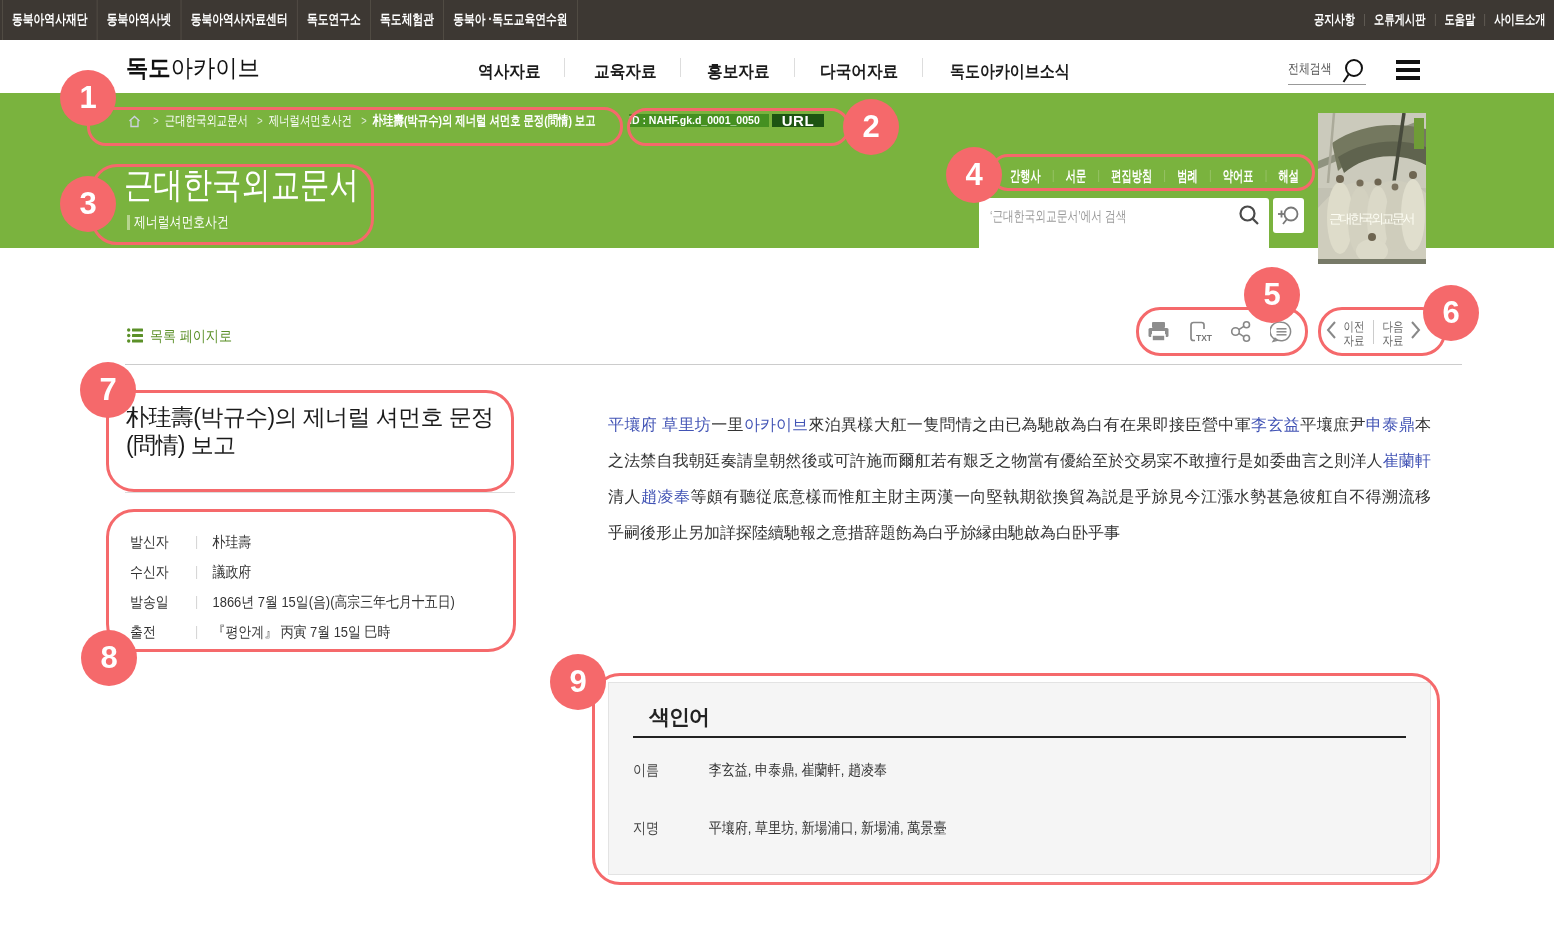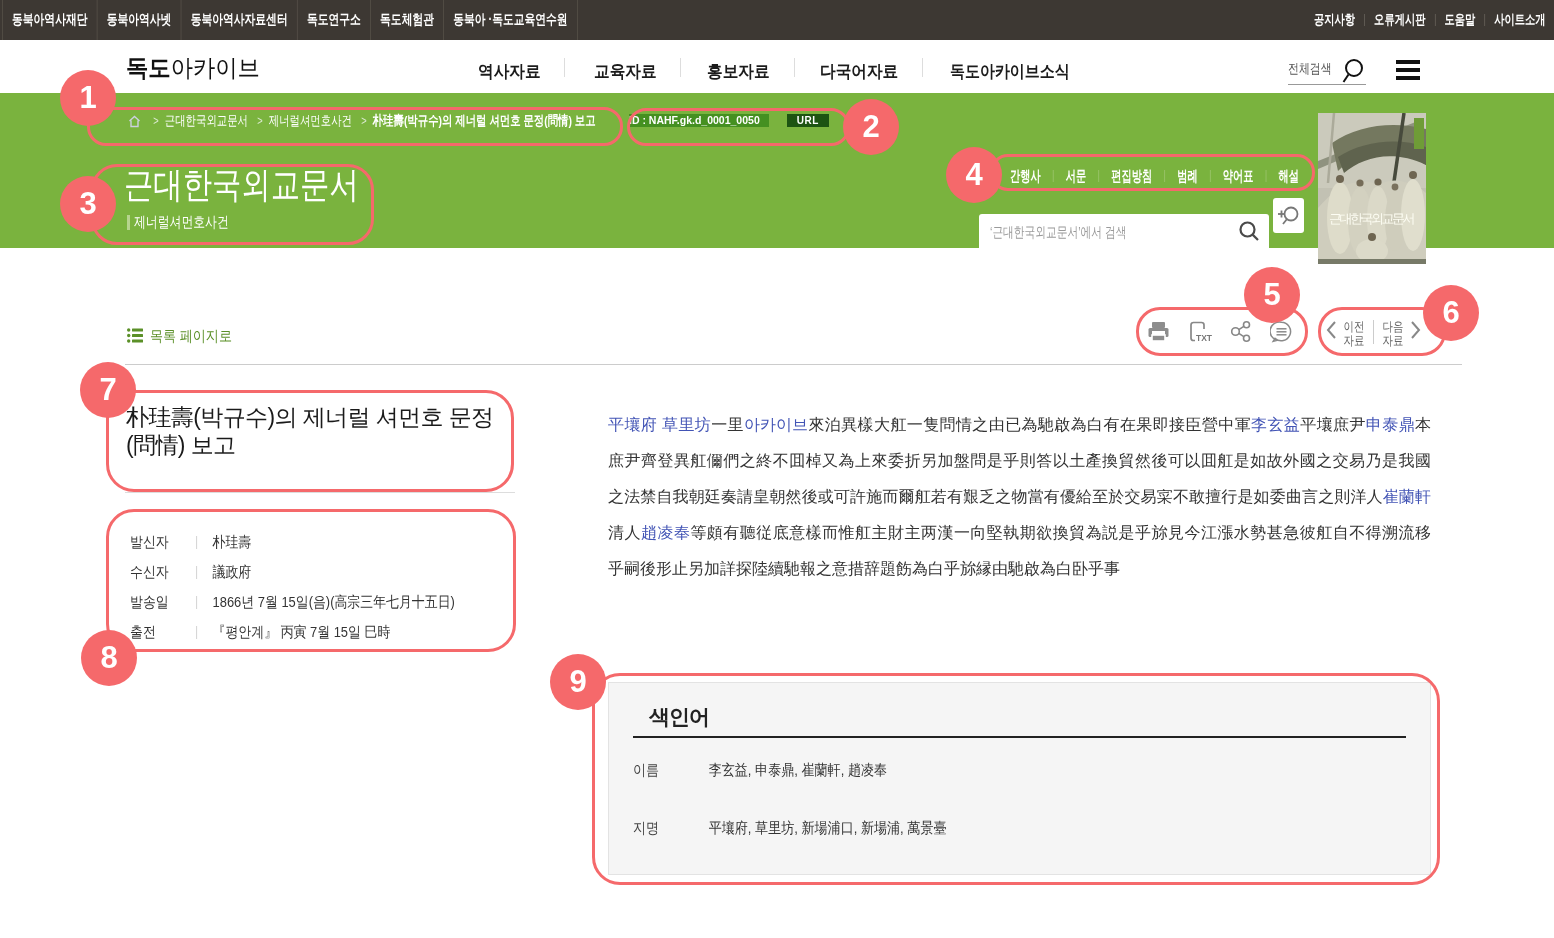--- a/index.html
+++ b/index.html
@@ -27,28 +27,28 @@
 #hamburger div { height:3.5px; background:#111; margin-bottom:4.5px; }
 
 
 #banner { position:absolute; left:0; top:93px; width:1554px; height:155px; background:#7ab33e; }
 #crumb { position:absolute; left:127px; top:113px; height:16px; display:flex; align-items:center; color:#fff; }
 #crumb .in { display:flex; align-items:center; font-size:13.5px; transform:scaleX(0.77); transform-origin:0 50%; white-space:nowrap; }
 #crumb .gt { color:#dcead1; margin:0 8px 0 12px; font-size:12px; }
 #crumb .last { font-weight:700; }
 #idbadge { position:absolute; left:629px; top:114px; height:13px; display:flex; }
 #idbadge .id { background:#459021; color:#fff; font-size:10.5px; font-weight:700; padding:0 9px 0 0; line-height:13px; letter-spacing:0; }
-#idbadge .url { background:#1d5412; color:#fff; font-size:10px; font-weight:700; padding:0 10px; line-height:13px; margin-left:18px; letter-spacing:0.5px; }
+#idbadge .url { background:#1d5412; color:#fff; font-size:15px; font-weight:700; padding:0 10px; line-height:13px; margin-left:3px; letter-spacing:0.5px; }
 #btitle { position:absolute; left:124px; top:166px; font-family:"Liberation Serif",serif; font-size:36px; line-height:38px; color:#fff; transform:scaleX(0.815); transform-origin:0 0; white-space:nowrap; }
 #bsub { position:absolute; left:127px; top:213px; color:#fff; display:flex; align-items:center; }
 #bsub .bar { display:inline-block; width:3px; height:15px; background:#b6d48e; margin-right:4px; }
 #bsub .tx { font-size:15px; display:inline-block; transform:scaleX(0.79); transform-origin:0 50%; white-space:nowrap; }
 #bmenu { position:absolute; left:1010px; top:166px; height:20px; display:flex; align-items:center; color:#fff; font-size:15px; font-weight:700; transform:scaleX(0.68); transform-origin:0 0; white-space:nowrap; }
 #bmenu i { display:inline-block; width:1px; height:12px; background:#a3c876; margin:0 18px; }
-#bsearch { position:absolute; left:979px; top:214px; width:290px; height:53px; background:#fff; border-radius:3px; }
+#bsearch { position:absolute; left:979px; top:198px; width:290px; height:53px; background:#fff; border-radius:3px; }
 #bsearch .ph { position:absolute; left:11px; top:9px; font-size:14.5px; color:#9a9a9a; transform:scaleX(0.74); transform-origin:0 0; white-space:nowrap; }
 #bsearchbtn { position:absolute; left:1273px; top:198px; width:31px; height:35px; background:#fff; border-radius:3px; }
 #thumb { position:absolute; left:1318px; top:113px; width:108px; height:151px; }
 
 
 #listlink { position:absolute; left:127px; top:327px; color:#5b9028; font-size:15px; }
 #listlink em { font-style:normal; display:inline-block; transform:scaleX(0.87); transform-origin:0 50%; white-space:nowrap; }
 #tools { position:absolute; left:1148px; top:321px; display:flex; gap:19px; }
 #pnav { position:absolute; left:1326px; top:320px; display:flex; color:#666; font-size:13px; }
 #pnav .tx { display:inline-block; transform:scaleX(0.8); white-space:nowrap; }
@@ -280,21 +280,20 @@
       </div>
     <div class="row">
         <span class="lab">출전</span>
         <span class="sep"></span>
         <span>『평안계』 丙寅 7월 15일 巳時</span>
       </div>
   </div>
 
   <div id="ctext">
     <div><a>平壤府 草里坊</a>一里<a>아카이브</a>來泊異樣大舡一隻問情之由已為馳啟為白有在果即接臣營中軍<a>李玄益</a>平壤庶尹<a>申泰鼎</a>本</div>
-    <div>庶尹齊登異舡儞們之終不囬棹又為上來委折另加盤問是乎則答以土產換貿然後可以囬舡是如故外國之交易乃是我國</div>
     <div>之法禁自我朝廷奏請皇朝然後或可許施而爾舡若有艱乏之物當有優給至於交易寀不敢擅行是如委曲言之則洋人<a>崔蘭軒</a></div>
     <div>清人<a>趙凌奉</a>等頗有聽従底意樣而惟舡主財主两漢一向堅執期欲換貿為説是乎旀見今江漲水勢甚急彼舡自不得溯流移</div>
     <div class="lastline">乎嗣後形止另加詳探陸續馳報之意措辞題飭為白乎旀縁由馳啟為白卧乎事</div>
   </div>
 
   <div id="idx">
     <h3>색인어</h3>
     <div class="ul"></div>
     <div class="row" style="top:78px">
         <span class="lab">이름</span>

